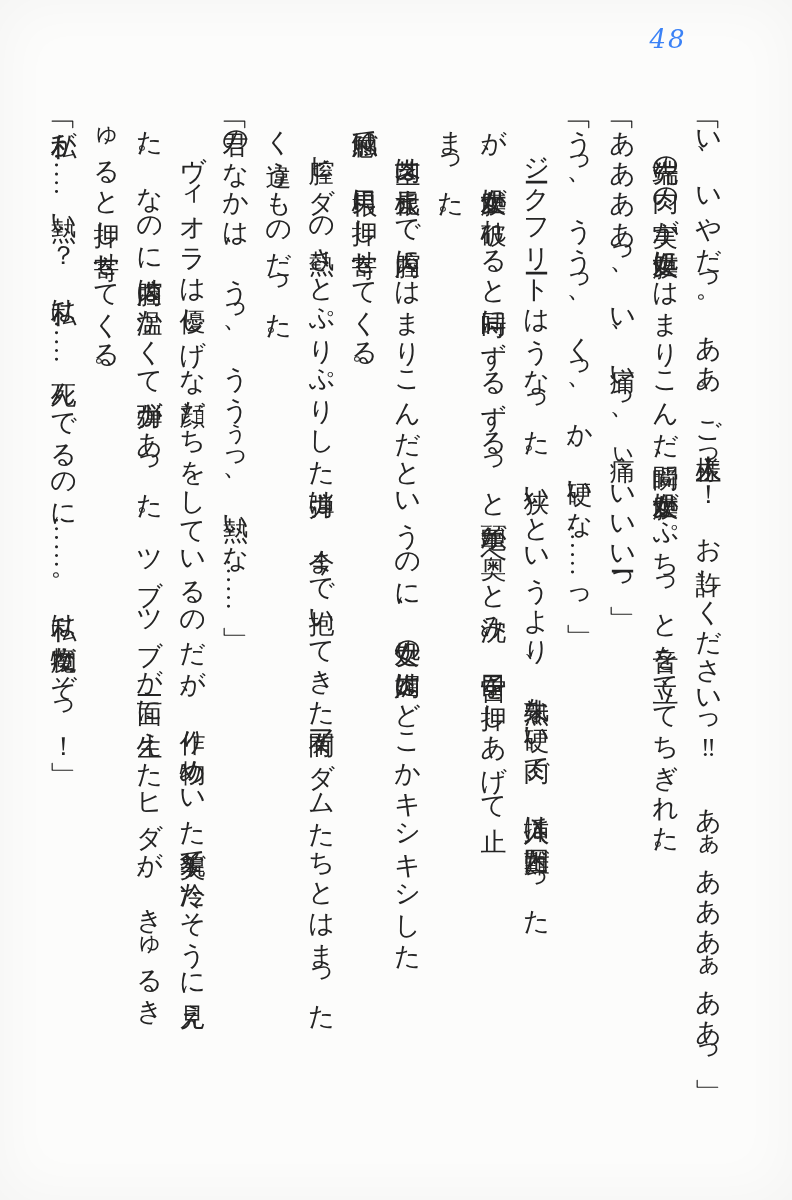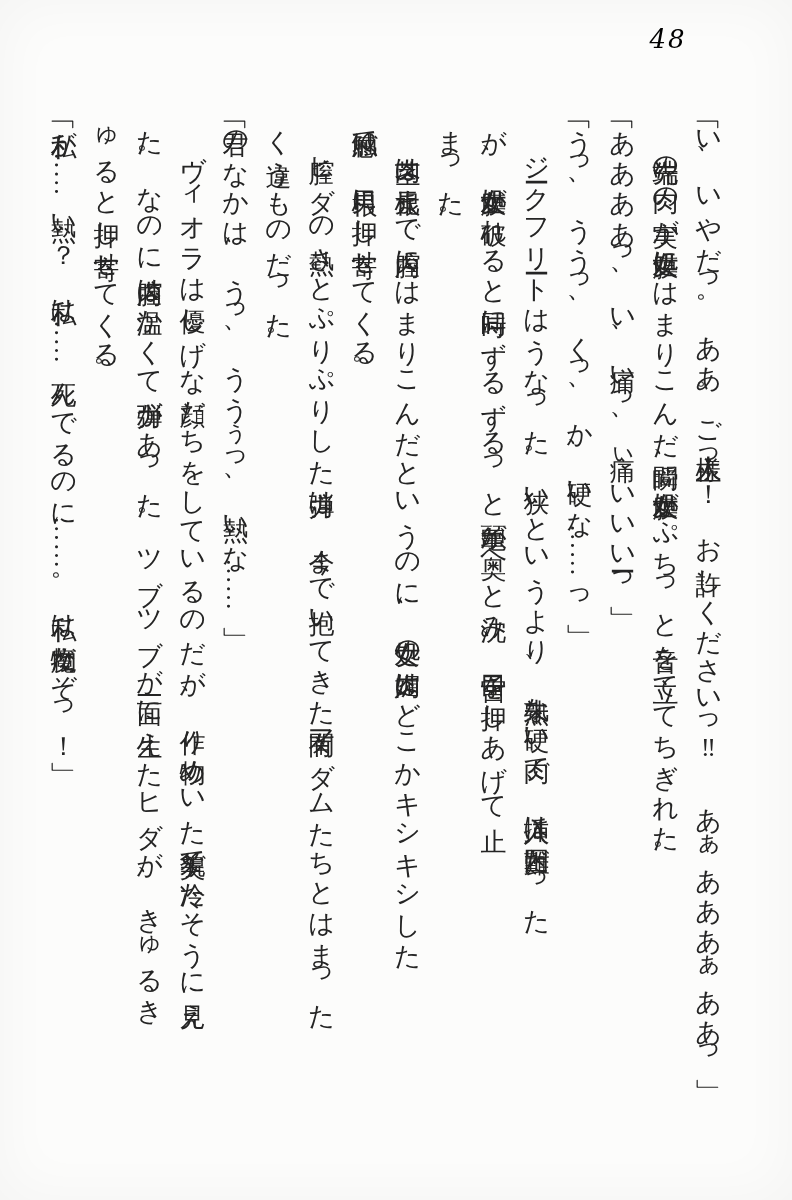--- a/index.html
+++ b/index.html
@@ -24,21 +24,21 @@
   .page-number {
     position: absolute;
     top: 24px;
     left: 646px;
     width: 44px;
     text-align: center;
     font-family: "DejaVu Serif", "Liberation Serif", serif;
     font-style: italic;
     font-size: 26px;
     letter-spacing: 2px;
-    color: #000000;
+    color: #3b82f6;
   }
   .text-area {
     position: absolute;
     top: 112px;
     right: 62px;
     height: 1042px;
     width: 690px;
     writing-mode: vertical-rl;
     text-orientation: mixed;
     font-size: 26px;

